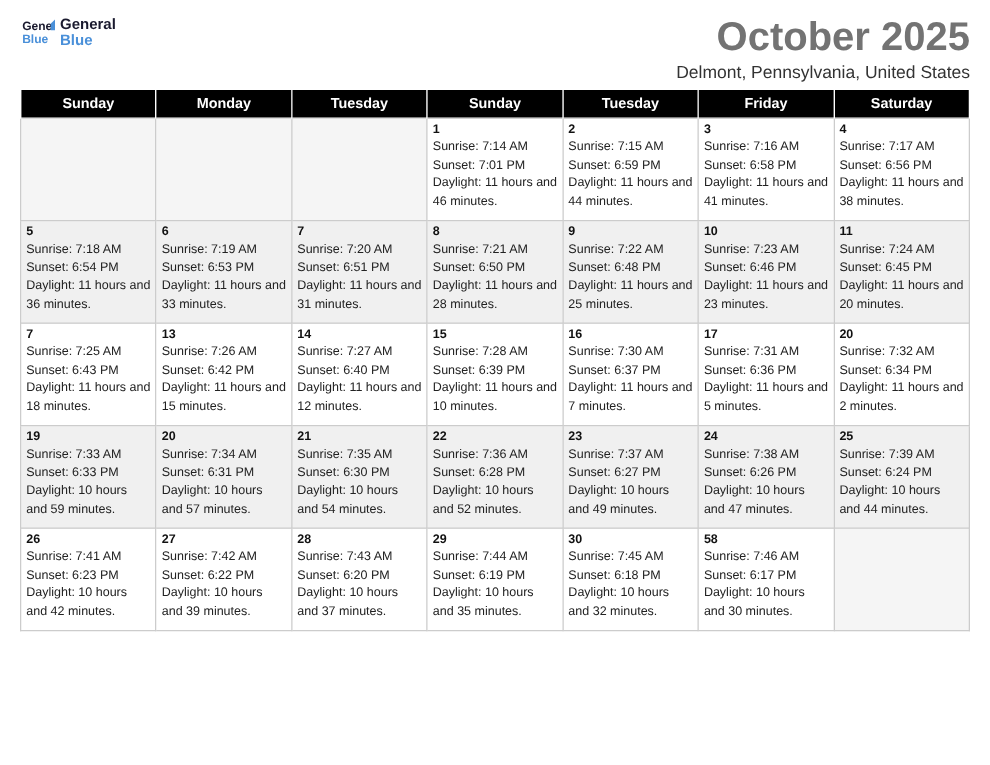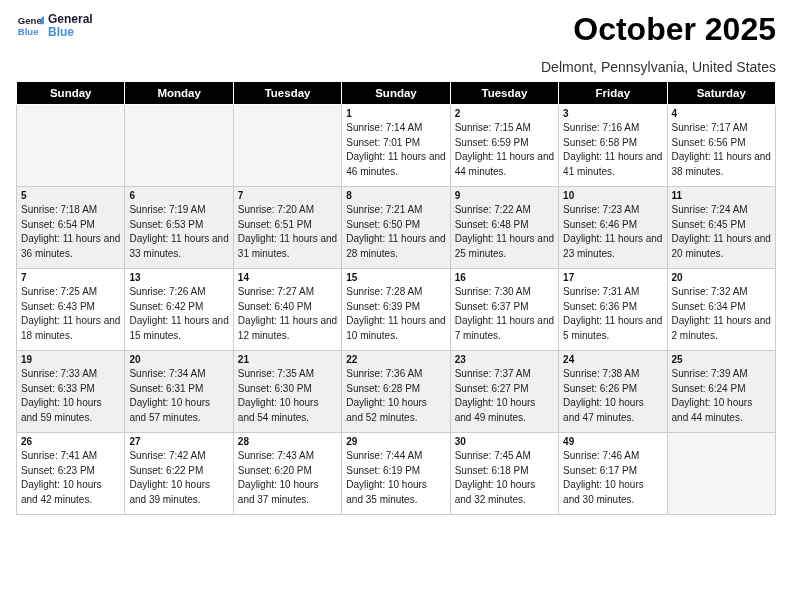--- a/index.html
+++ b/index.html
@@ -28,27 +28,27 @@
     .logo-icon {
       width: 28px;
       height: 28px;
     }
     .title-block {
       text-align: right;
     }
     .month-title {
       font-size: 32px;
       font-weight: bold;
-      color: #000000;
+      color: #737373;
       line-height: 1.1;
     }
     .subtitle {
       font-size: 14px;
       color: #333;
-      margin-top: 12px;
+      margin-top: 2px;
     }
     table {
       width: 100%;
       border-collapse: collapse;
       table-layout: fixed;
     }
     .day-header {
       background: #000000;
       color: #fff;
       text-align: center;
@@ -245,20 +245,20 @@
           </td>
           <td>
             <div class="day-num">29</div>
             <div class="day-info">Sunrise: 7:44 AM<br>Sunset: 6:19 PM<br>Daylight: 10 hours and 35 minutes.</div>
           </td>
           <td>
             <div class="day-num">30</div>
             <div class="day-info">Sunrise: 7:45 AM<br>Sunset: 6:18 PM<br>Daylight: 10 hours and 32 minutes.</div>
           </td>
           <td>
-            <div class="day-num">49</div>
+            <div class="day-num">58</div>
             <div class="day-info">Sunrise: 7:46 AM<br>Sunset: 6:17 PM<br>Daylight: 10 hours and 30 minutes.</div>
           </td>
           <td class="empty"></td>
         </tr>
       </tbody>
   </table>
 </div>
 
 </body></html>

